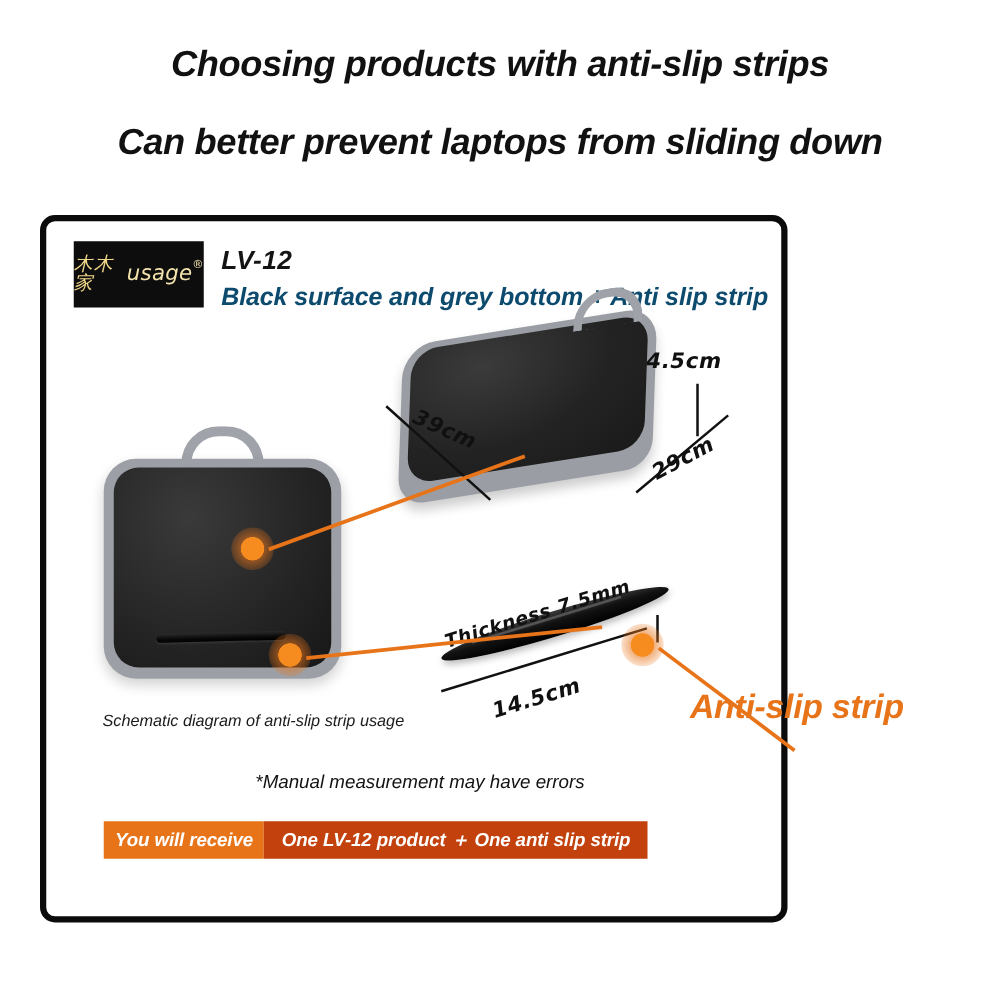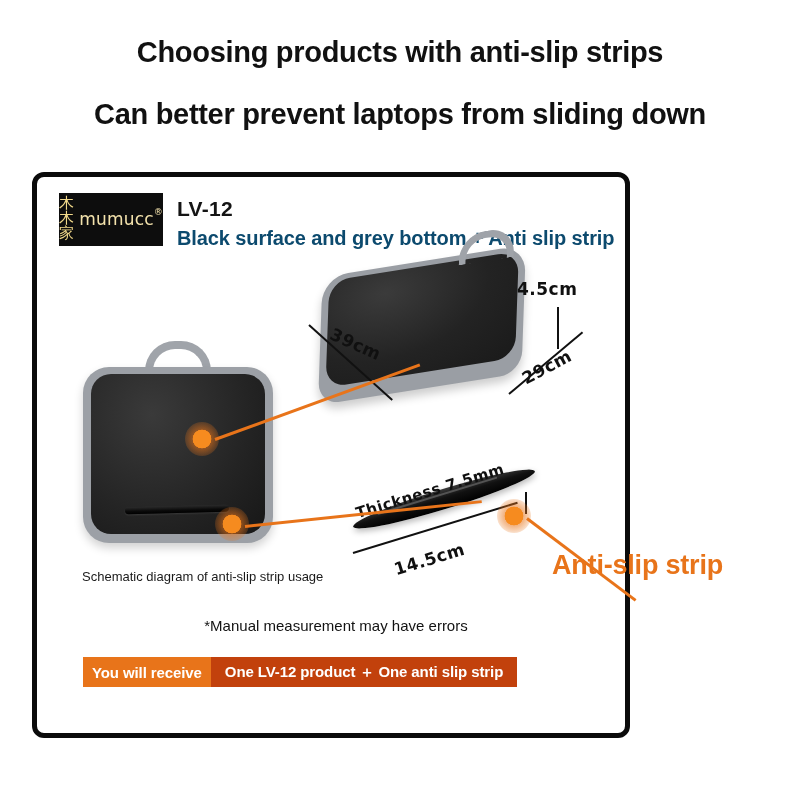--- a/index.html
+++ b/index.html
@@ -7,20 +7,21 @@
     padding: 0;
     background: #ffffff;
   }
   #stage {
     position: relative;
     width: 724px;
     height: 800px;
     background: #ffffff;
     overflow: hidden;
     font-family: "Liberation Sans", sans-serif;
+    font-style: italic;
     -webkit-font-smoothing: antialiased;
   }
 
   
   .headline {
     position: absolute;
     left: 0;
     width: 800px;
     text-align: center;
     color: #111111;
@@ -313,21 +314,21 @@
 
 <div id="stage">
 
   <div class="headline" id="headline-1">Choosing products with anti-slip strips</div>
   <div class="headline" id="headline-2">Can better prevent laptops from sliding down</div>
 
   <div id="product-card">
 
     <div id="brand-logo">
       <span id="brand-logo-cn">木木家</span>
-      <span id="brand-logo-en"><span>mumucc</span><span id="brand-logo-reg">®</span></span>
+      <span id="brand-logo-en"><span>usage</span><span id="brand-logo-reg">®</span></span>
     </div>
 
     <div id="model-name">LV-12</div>
     <div id="model-desc">Black surface and grey bottom + Anti slip strip</div>
 
     <div id="tray-angled">
       <div id="tray-angled-body"></div>
       <div id="tray-angled-top"></div>
       <div id="tray-angled-handle"></div>
     </div>

